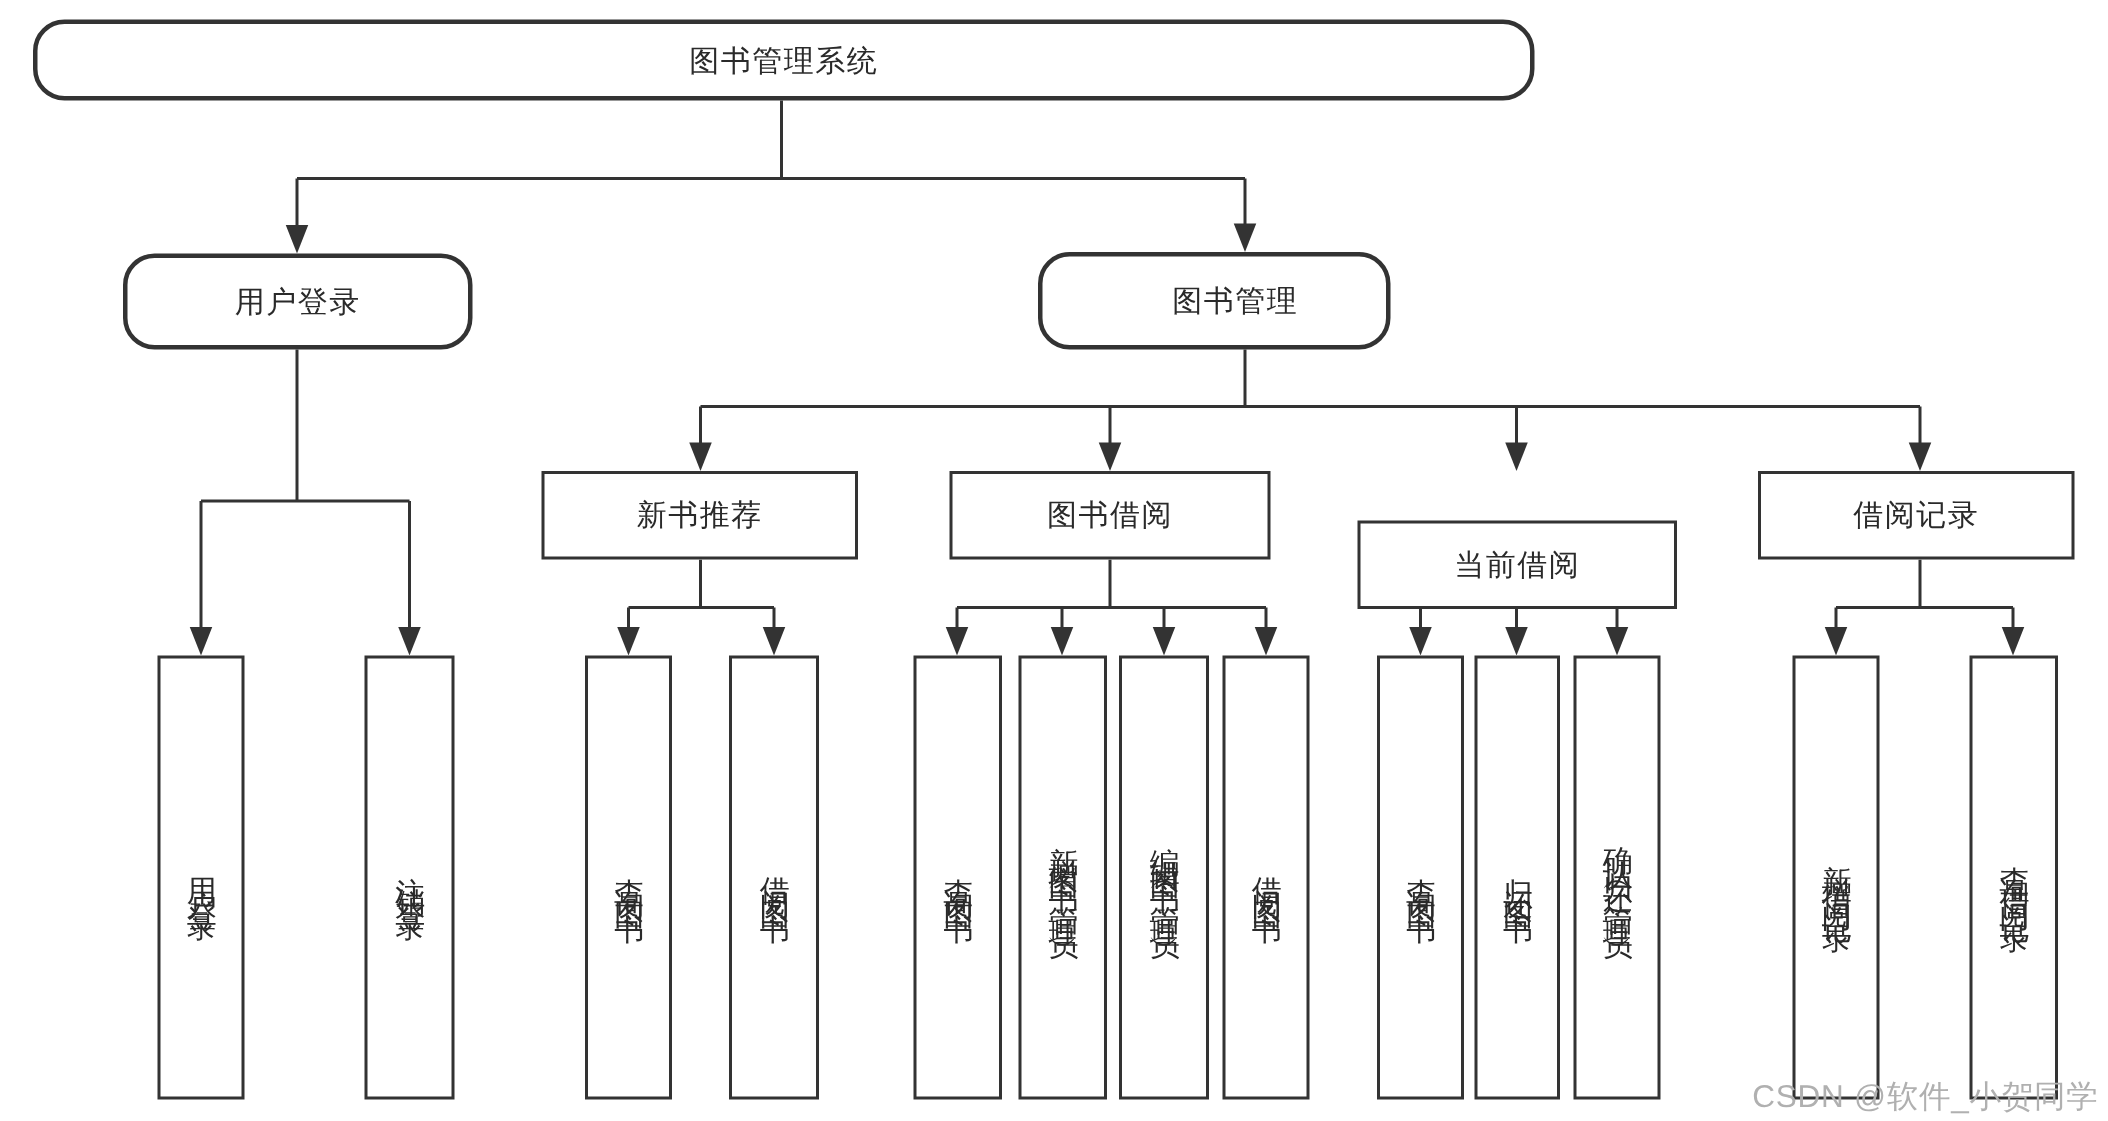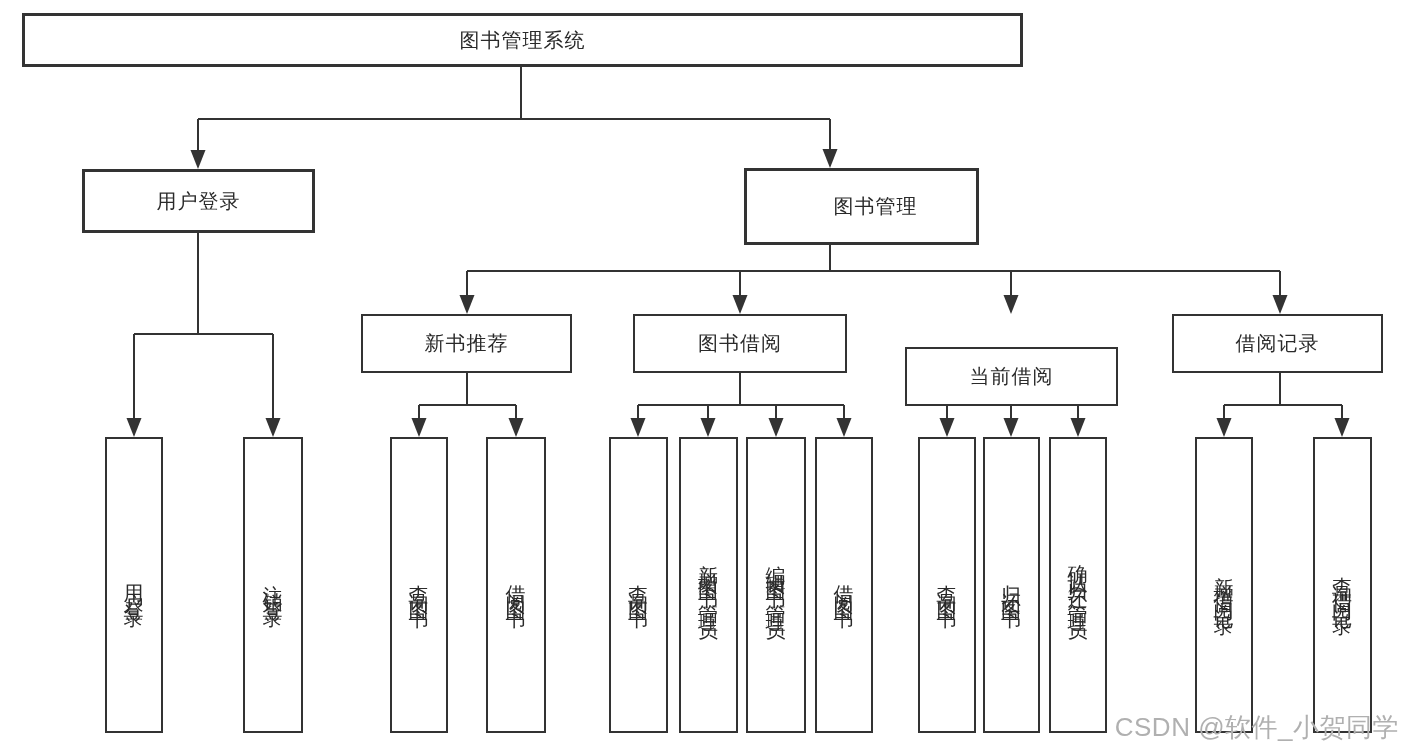--- a/index.html
+++ b/index.html
@@ -16,36 +16,36 @@
     box-sizing:border-box;
     background:#ffffff;
     border:2px solid #333333;
     display:flex;align-items:center;justify-content:center;
     color:#2a2a2a;
     font-size:20px;
     letter-spacing:1px;
     z-index:2;
     white-space:nowrap;
   }
-  .lv1,.lv2{border-width:3px;}
+  .lv1,.lv2{border-width:3px;border-radius:21px;}
   .leaf span{
     display:block;
     writing-mode:vertical-rl;
     text-orientation:mixed;
     font-size:20px;
     letter-spacing:8px;
     line-height:1.1;
     white-space:nowrap;
   }
   .watermark{
     position:absolute;
     right:6px;bottom:2px;
     z-index:6;
     color:#b0b0b0;
-    font-size:26px;
+    font-size:21px;
     letter-spacing:0.5px;
     pointer-events:none;
   }
 </style>
 </head>
 <body>
 
 <div class="canvas">
 
   <svg class="connectors" width="1405" height="747" viewBox="0 0 1405 747">
@@ -109,21 +109,21 @@
       <polygon points="1003.5,418 1018.5,418 1011,437"></polygon>
       <polygon points="1070.5,418 1085.5,418 1078,437"></polygon>
       <polygon points="1216.5,418 1231.5,418 1224,437"></polygon>
       <polygon points="1334.5,418 1349.5,418 1342,437"></polygon>
     </g>
   </svg>
 
   <div class="node lv1" style="left:22px;top:13px;width:1001px;height:54px;">图书管理系统</div>
 
   <div class="node lv2" style="left:82px;top:169px;width:233px;height:64px;">用户登录</div>
-  <div class="node lv2" style="left:744px;top:168px;width:235px;height:77px;padding-left:28px;">图书管理</div>
+  <div class="node lv2" style="left:692px;top:168px;width:235px;height:65px;padding-left:28px;">图书管理</div>
 
   <div class="node" style="left:361px;top:314px;width:211px;height:59px;">新书推荐</div>
   <div class="node" style="left:633px;top:314px;width:214px;height:59px;">图书借阅</div>
   <div class="node" style="left:905px;top:314px;width:213px;height:59px;margin-top:33px;">当前借阅</div>
   <div class="node" style="left:1172px;top:314px;width:211px;height:59px;">借阅记录</div>
 
   <div class="node leaf" style="left:105px;top:437px;width:58px;height:296px;">
     <span>用户登录</span>
   </div>
   <div class="node leaf" style="left:243px;top:437px;width:60px;height:296px;">

